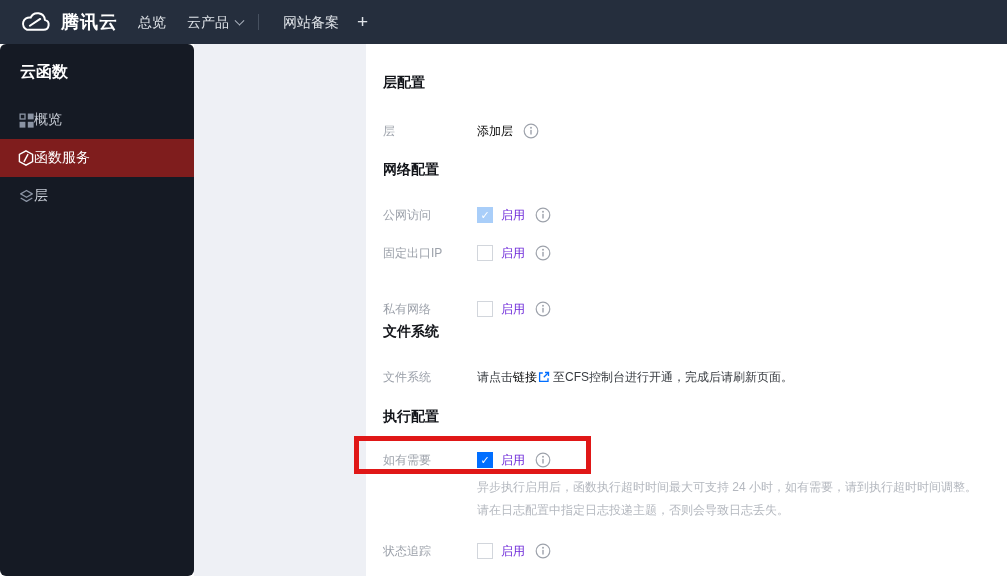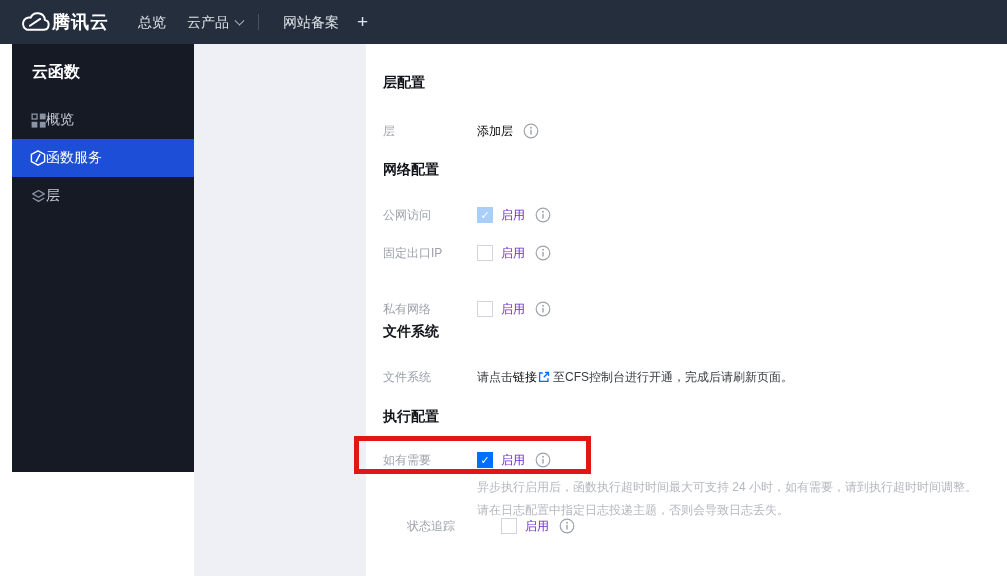--- a/index.html
+++ b/index.html
@@ -4,45 +4,45 @@
 <style>
   * { box-sizing: border-box; }
   html,body { margin:0; padding:0; }
   body {
     width:1007px; height:576px; position:relative; overflow:hidden;
     background:#ffffff; font-family:"Liberation Sans","DejaVu Sans",sans-serif;
     font-size:12px;
   }
   
   .topbar { position:absolute; left:0; top:0; width:1007px; height:44px; background:#252e3d; }
-  .logo-area { position:absolute; left:20px; top:0; height:44px; display:flex; align-items:center; cursor:pointer; }
+  .logo-area { position:absolute; left:20px; top:0; height:44px; display:flex; align-items:center; gap:9px; cursor:pointer; }
   .brand { color:#ffffff; font-size:18px; font-weight:600; letter-spacing:1px; }
   .topnav-item { position:absolute; top:0; height:44px; line-height:44px; color:#dfe3e8; font-size:14px; cursor:pointer; white-space:nowrap; }
   .nav-overview { left:138px; }
   .nav-products { left:187px; }
   .chev { display:inline-block; width:7px; height:7px; border-right:1.5px solid #aeb6c2; border-bottom:1.5px solid #aeb6c2; transform:rotate(45deg) translate(-2px,-2px); margin-left:7px; }
   .nav-divider { position:absolute; left:258px; top:14px; width:1px; height:16px; background:#46505f; }
   .nav-beian { left:283px; }
   .nav-plus { left:357px; font-size:19px; font-weight:400; }
   
-  .sidebar { position:absolute; left:12px; top:44px; width:194px; height:428px; background:#151a24; }
+  .sidebar { position:absolute; left:0; top:44px; width:194px; height:532px; background:#151a24;border-radius:6px; }
   .sidebar-title { padding:18px 0 0 20px; height:38px; color:#ffffff; font-size:16px; font-weight:bold; line-height:20px; }
   .side-items { margin-top:19px; }
   .side-item { height:38px; display:flex; align-items:center; padding-left:18px; gap:0; color:#c5cad3; font-size:14px; cursor:pointer; }
-  .side-item.active { background:#1d4ed8; color:#ffffff; }
+  .side-item.active { background:#7f1d1d; color:#ffffff; }
   .side-icon { width:16px; height:16px; display:inline-flex; align-items:center; justify-content:center; flex:0 0 16px; }
   
   .graypanel { position:absolute; left:194px; top:44px; width:172px; height:532px; background:#eef0f5; }
   
   .content { position:absolute; left:366px; top:44px; width:641px; height:532px; background:#ffffff; }
   .sec-title { position:absolute; left:17px; font-size:14px; font-weight:bold; color:#13151a; white-space:nowrap; }
   .t-layer { top:30px; } .t-network { top:117px; } .t-fs { top:279px; } .t-exec { top:364px; }
   .row { position:absolute; left:17px; right:0; height:18px; display:flex; align-items:center; }
   .r-layer { top:78px; } .r-pub { top:162px; } .r-fixedip { top:200px; } .r-vpc { top:256px; }
-  .r-fsrow { top:324px; } .r-async { top:407px; } .r-trace { top:473px;margin-left:24px; }
+  .r-fsrow { top:324px; } .r-async { top:407px; } .r-trace { top:498px; }
   .row-label { width:94px; flex:0 0 94px; color:#9ca1aa; font-size:12px; }
   .blue-link { color:#000000; cursor:pointer; text-decoration:none; }
   .cb { width:16px; height:16px; border:1px solid #d2d6dc; background:#fff; display:inline-flex; align-items:center; justify-content:center; margin-right:8px; cursor:pointer; flex:0 0 16px; }
   .cb[data-state="checked"] { background:#006eff; border-color:#006eff; }
   .cb[data-state="checked-disabled"] { background:#a9cef9; border-color:#a9cef9; cursor:default; }
   .cb[data-state="checked"]::after, .cb[data-state="checked-disabled"]::after {
     content:"✓"; color:#ffffff; font-size:11px; font-weight:bold; line-height:1; }
   .enable-label { color:#6d28d9; font-size:12px; }
   .info-icon { margin-left:10px; display:inline-flex; cursor:pointer; }
   .fs-text { color:#373b40; font-size:12px; display:flex; align-items:center; white-space:nowrap; }

